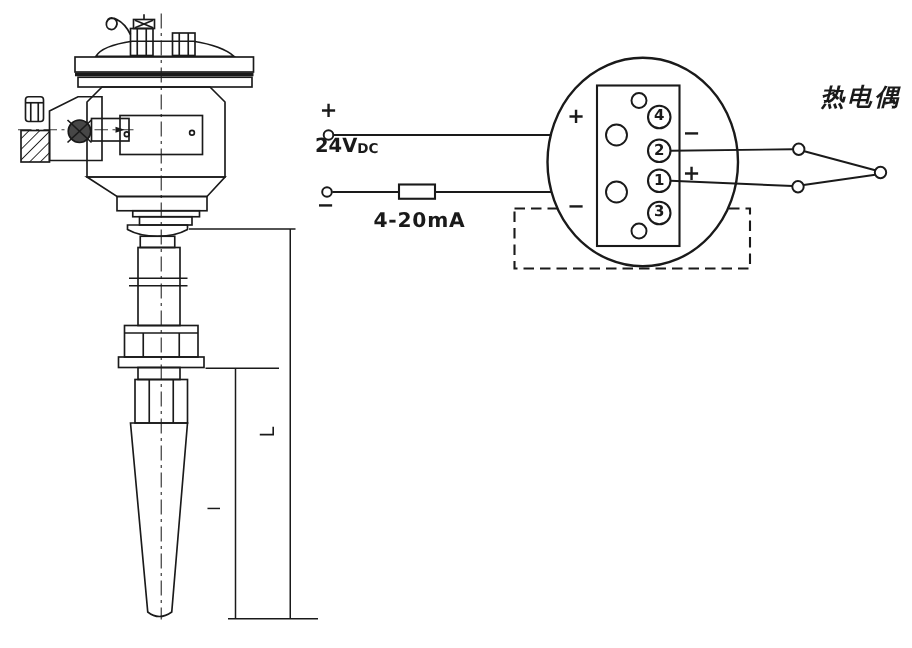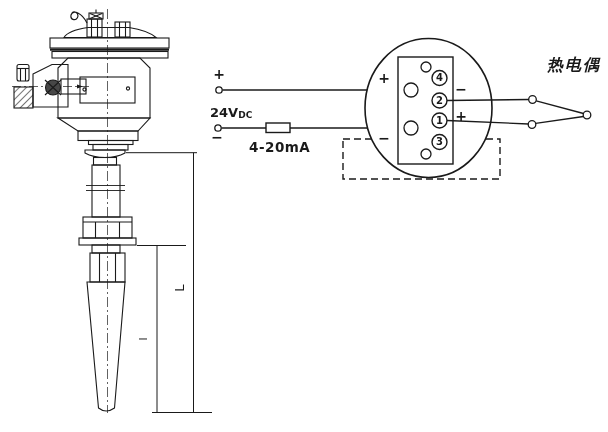--- a/index.html
+++ b/index.html
@@ -135,21 +135,21 @@
       <line x1="447" y1="120.5" x2="528.5" y2="124"></line>
       <circle cx="532.5" cy="99.5" r="3.8"></circle>
       <circle cx="532" cy="124.5" r="3.8"></circle>
       <line x1="536.2" y1="100.8" x2="583.5" y2="113.5"></line>
       <line x1="535.7" y1="123.3" x2="583.5" y2="116.5"></line>
       <circle cx="587" cy="115" r="3.8"></circle>
     </g>
   </svg>
 
   <div class="lbl ctr sign" style="left:219px;top:74px;">+</div>
-  <div class="lbl volt" style="left:210px;top:106px;"><span>24V</span><span class="sub">DC</span></div>
+  <div class="lbl volt" style="left:210px;top:91px;"><span>24V</span><span class="sub">DC</span></div>
   <div class="lbl ctr sign" style="left:217px;top:137px;">−</div>
   <div class="lbl loop" style="left:249px;top:141px;">4-20mA</div>
 
   <div class="lbl ctr sign" style="left:384px;top:78px;">+</div>
   <div class="lbl ctr sign" style="left:384px;top:138px;">−</div>
   <div class="lbl ctr sign" style="left:461px;top:89px;">−</div>
   <div class="lbl ctr sign" style="left:461px;top:116px;">+</div>
 
   <div class="lbl ctr digit" style="left:439.5px;top:78px;">4</div>
   <div class="lbl ctr digit" style="left:439.5px;top:100.5px;">2</div>

